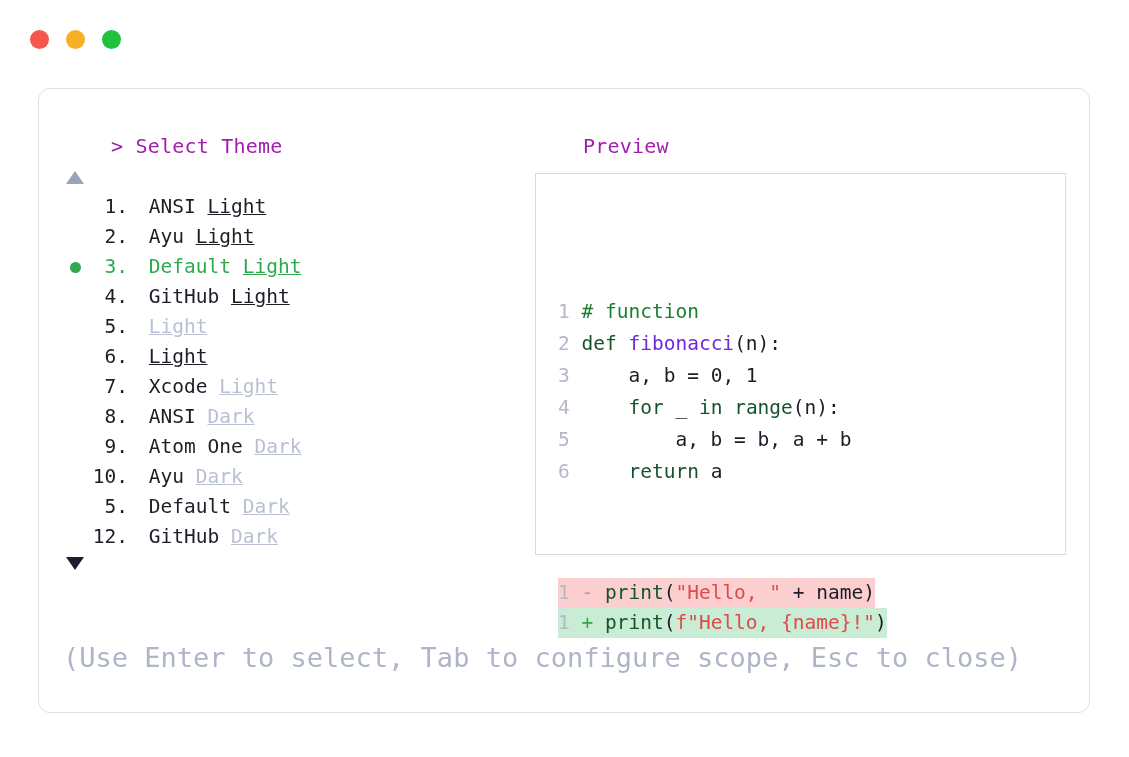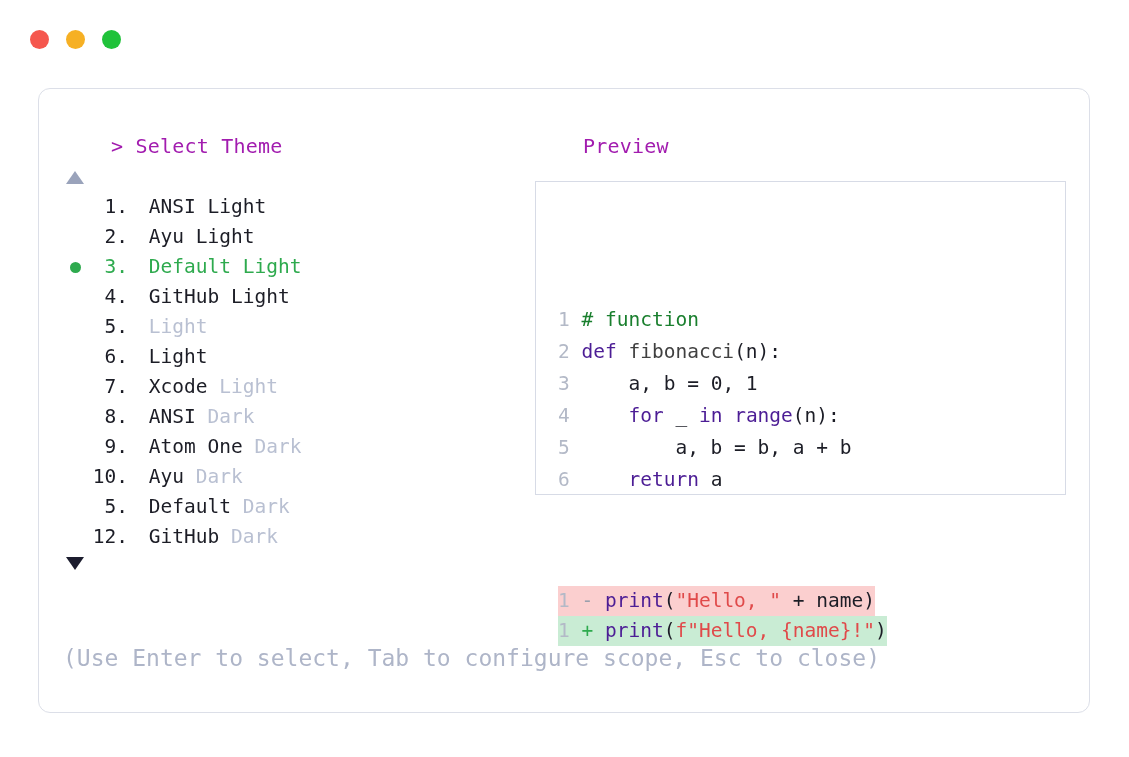--- a/index.html
+++ b/index.html
@@ -131,28 +131,28 @@
   .dot-cell {
     white-space: pre;
     padding-right: 9px;
   }
   .theme-row.selected .num-cell,
   .theme-row.selected .dot-cell,
   .theme-row.selected .name-cell,
   .theme-row.selected .variant-cell {
     color: #2eaa4e;
   }
-  .variant-cell { color: #1c1d26; }
+  .variant-cell { color: #1c1d26; text-decoration: underline; }
   .variant-cell.dim { color: #b9c0d2; }
 
   
   .preview-box {
-    margin-top: 22px;
+    margin-top: 14px;
     width: 531px;
-    height: 314px;
+    height: 382px;
     box-sizing: border-box;
     border: 1.5px solid #d7dbe6;
     background: #ffffff;
     position: relative;
   }
   .code {
     position: absolute;
     left: 22px;
     top: 58px;
     font-size: 19.5px;
@@ -162,22 +162,22 @@
   .code-line {
     height: 32px;
     white-space: pre;
     display: block;
     width: max-content;
   }
   .ln {
     color: #b3b9c7;
   }
   .tok-comment { color: #1a7f2e; }
-  .tok-kw      { color: #4c1d95; }
-  .tok-fn      { color: #404040; }
+  .tok-kw      { color: #14532d; }
+  .tok-fn      { color: #6d28d9; }
   .tok-plain   { color: #1c1d26; }
   .tok-str     { color: #e04a4a; }
   .tok-num     { color: #1c1d26; }
 
   .diff-block { margin-top: 26px; }
   .diff-line {
     height: 30px;
     line-height: 30px;
     white-space: pre;
     display: block;
@@ -186,21 +186,21 @@
   .diff-del { background: #fbcfcf; }
   .diff-add { background: #c9ecd4; }
   .diff-marker-del { color: #9aa0ad; }
   .diff-marker-add { color: #2eaa4e; }
 
   
   .hint {
     position: absolute;
     left: 24px;
     top: 556px;
-    font-size: 23px;
+    font-size: 27px;
     line-height: 26px;
     color: #aeb5c8;
     white-space: pre;
   }
 </style>
 </head>
 <body>
 
 <div class="titlebar">
   <span class="dot dot-close"></span>

